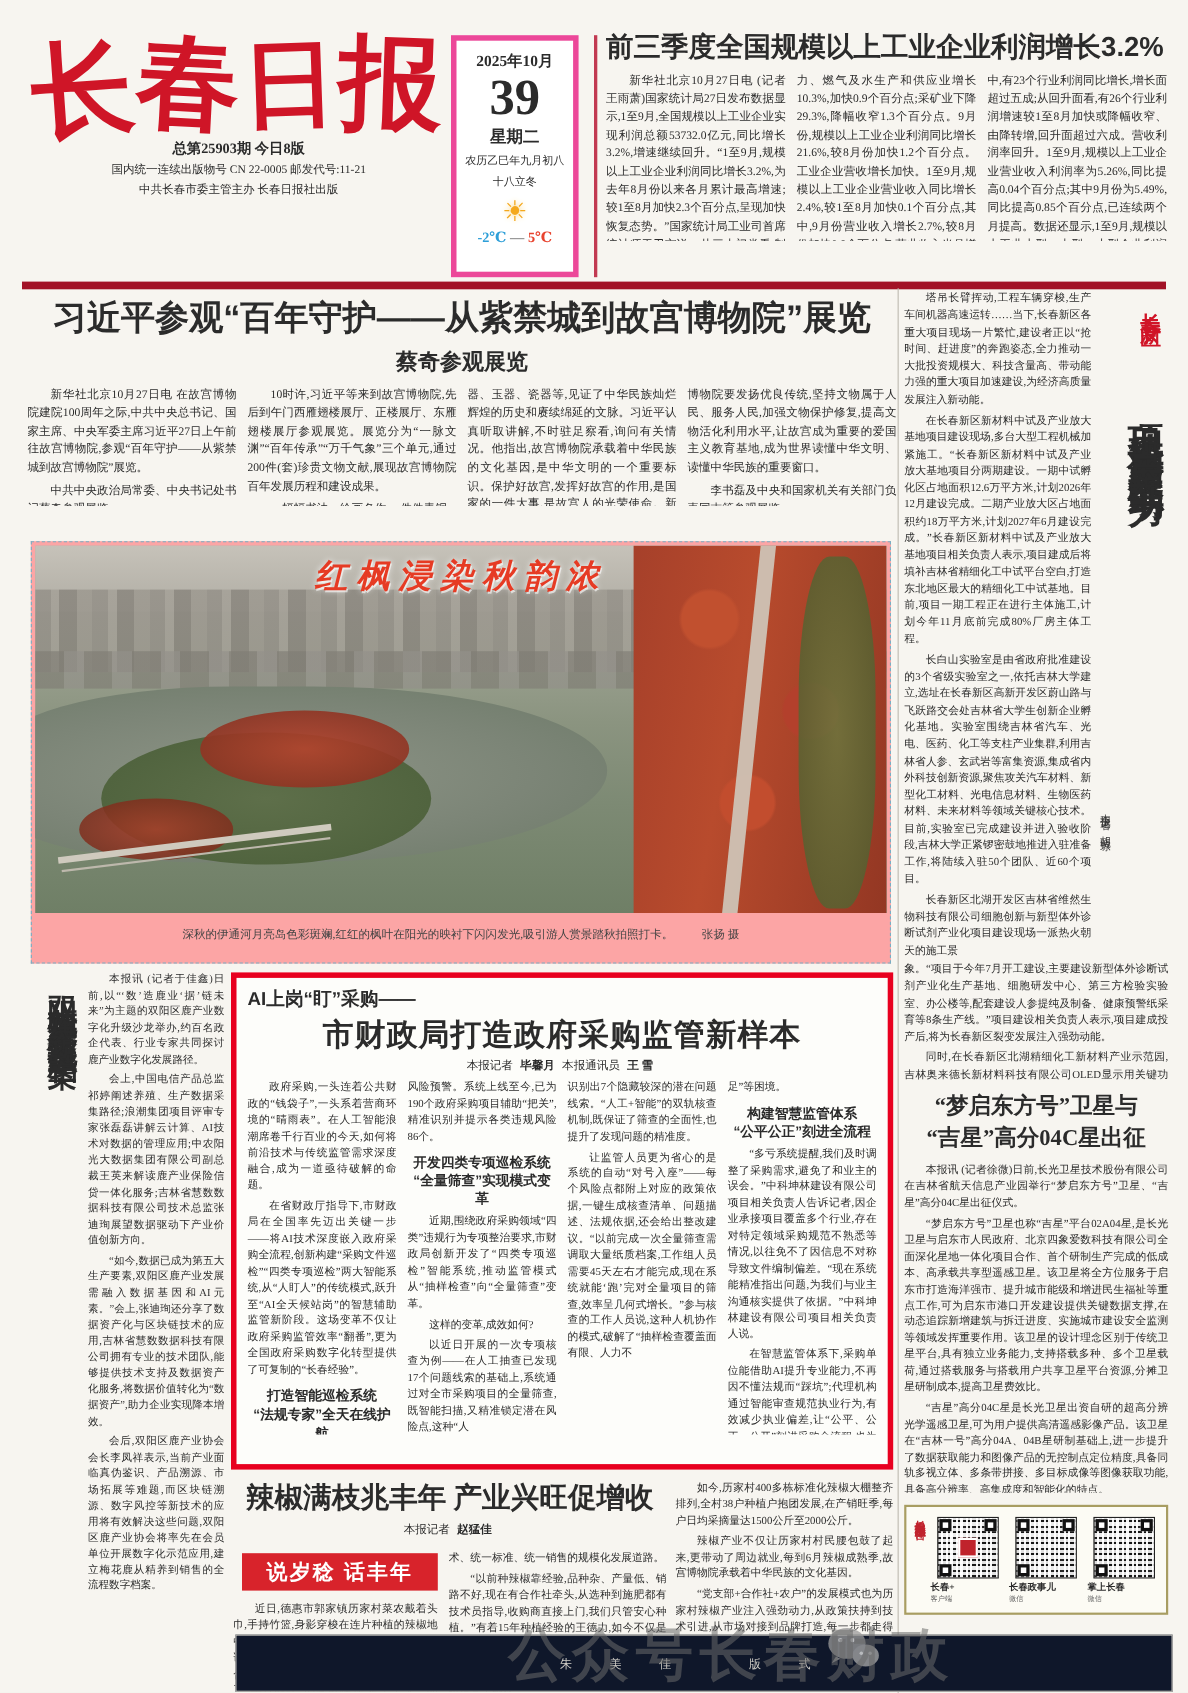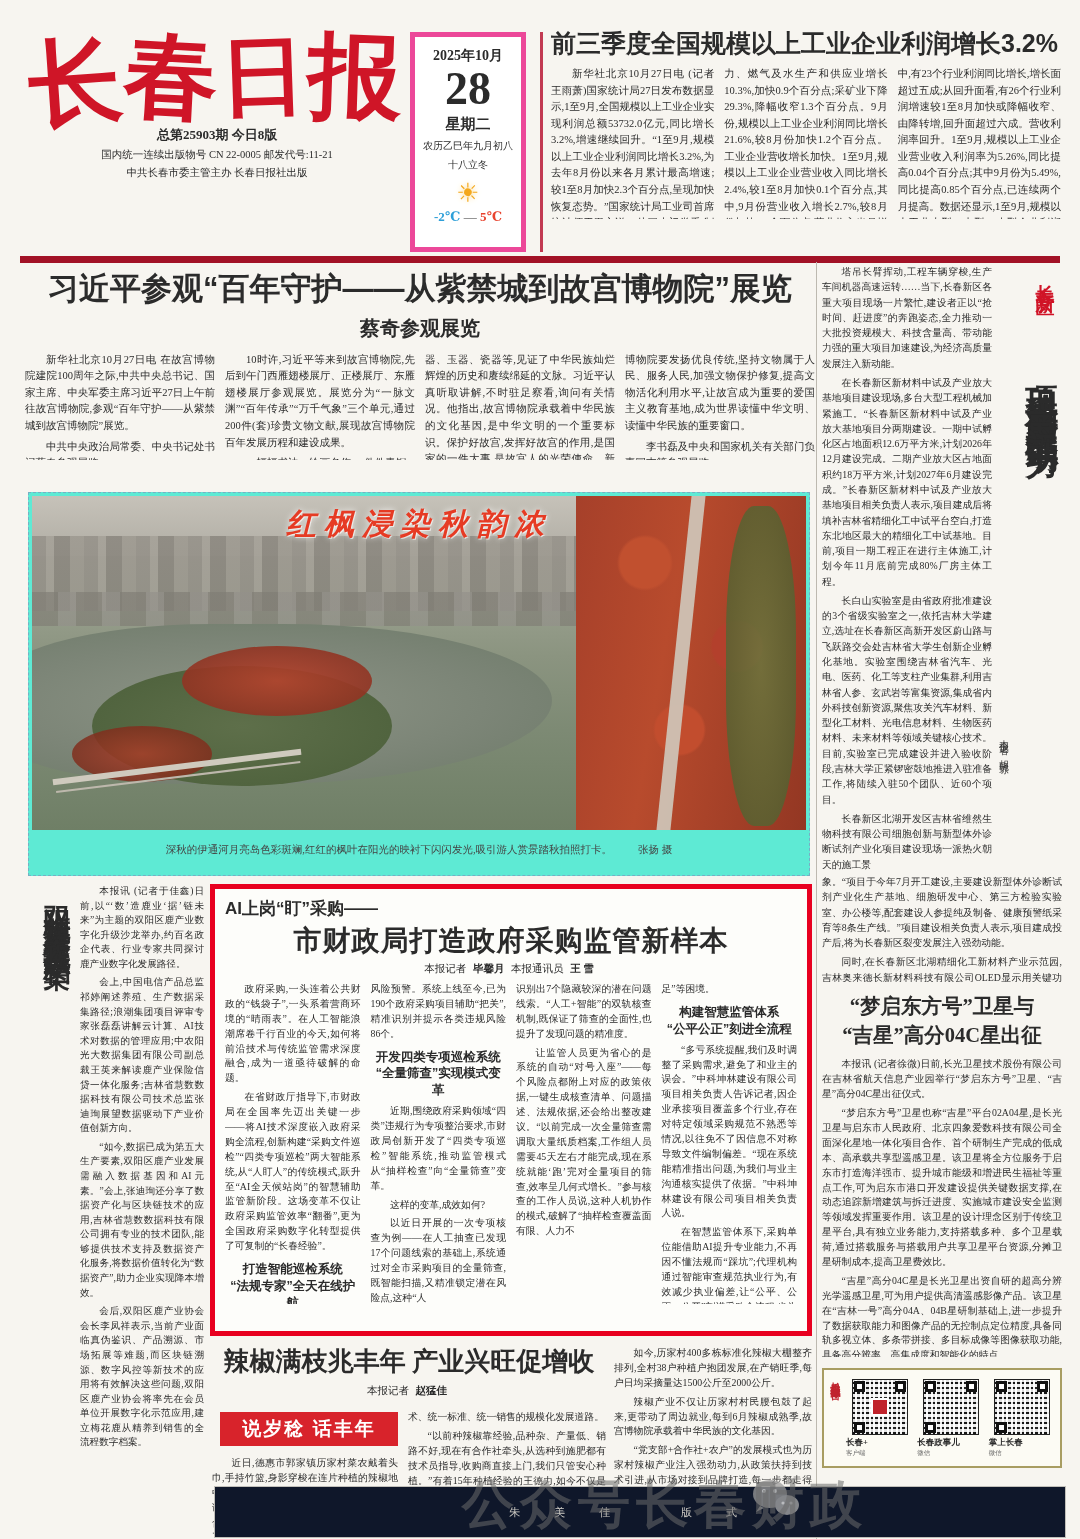--- a/index.html
+++ b/index.html
@@ -46,21 +46,21 @@
 
   .redrule{left:20px;top:256px;width:1040px;height:7px;background:#a21226;}
 
   
   .lead{left:25px;top:270px;width:790px;}
   .lead h1{margin:0;font-size:31px;font-weight:800;text-align:center;line-height:1.25;}
   .lead h2{margin:6px 0 0 0;font-size:20px;font-weight:700;text-align:center;}
   .lead .cols{margin-top:10px;height:108px;}
 
   
-  .photo-block{left:28px;top:492px;width:782px;height:384px;border:1px dashed #78aec4;box-sizing:border-box;padding:3px;background:#5eead4;}
+  .photo-block{left:28px;top:492px;width:782px;height:384px;border:1px dashed #78aec4;box-sizing:border-box;padding:3px;background:#fca5a5;}
   .photo{position:relative;width:100%;height:334px;overflow:hidden;
      background:linear-gradient(180deg,#b9b4ab 0%,#aaa79e 16%,#9aa08f 30%,#8b9480 48%,#7d8a74 70%,#6f7f66 100%);}
   .ph{position:absolute;}
   .ph-sky{left:0;top:0;width:100%;height:60px;background:linear-gradient(180deg,#c6c2b9,#b0ada4);}
   .ph-city{left:0;top:40px;width:100%;height:75px;
      background:repeating-linear-gradient(90deg,#928e86 0 14px,#a39f96 14px 22px,#87837b 22px 38px,#9b978e 38px 52px);
      opacity:.8;}
   .ph-city2{left:0;top:96px;width:100%;height:34px;background:repeating-linear-gradient(90deg,#7f7c74 0 26px,#93908a 26px 44px);opacity:.65;}
   .ph-river{left:-40px;top:128px;width:560px;height:160px;background:radial-gradient(ellipse at 45% 50%,#8d9486 0%,#7c8577 55%,#6d7a68 100%);border-radius:45% 55% 60% 40%;}
   .ph-island{left:60px;top:170px;width:300px;height:120px;background:radial-gradient(ellipse,#5e6f4a 0%,#51643f 70%);border-radius:50%;}
@@ -155,21 +155,21 @@
     </div>
     <div class="pubinfo">
       <div class="l1">总第25903期  今日8版</div>
       <div class="l2">国内统一连续出版物号 CN 22-0005    邮发代号:11-21</div>
       <div class="l3">中共长春市委主管主办      长春日报社出版</div>
     </div>
   </div>
 
   <div class="abs datebox">
     <div class="month">2025年10月</div>
-    <div class="day">28</div>
+    <div class="day">39</div>
     <div class="wk">星期二</div>
     <div class="lunar">农历乙巳年九月初八</div>
     <div class="term">十八立冬</div>
     <span class="sun">☀</span>
     <div class="temps">
       <span class="t-low">-2℃</span>
       <span class="t-dash">—</span>
       <span class="t-high">5℃</span>
     </div>
   </div>

